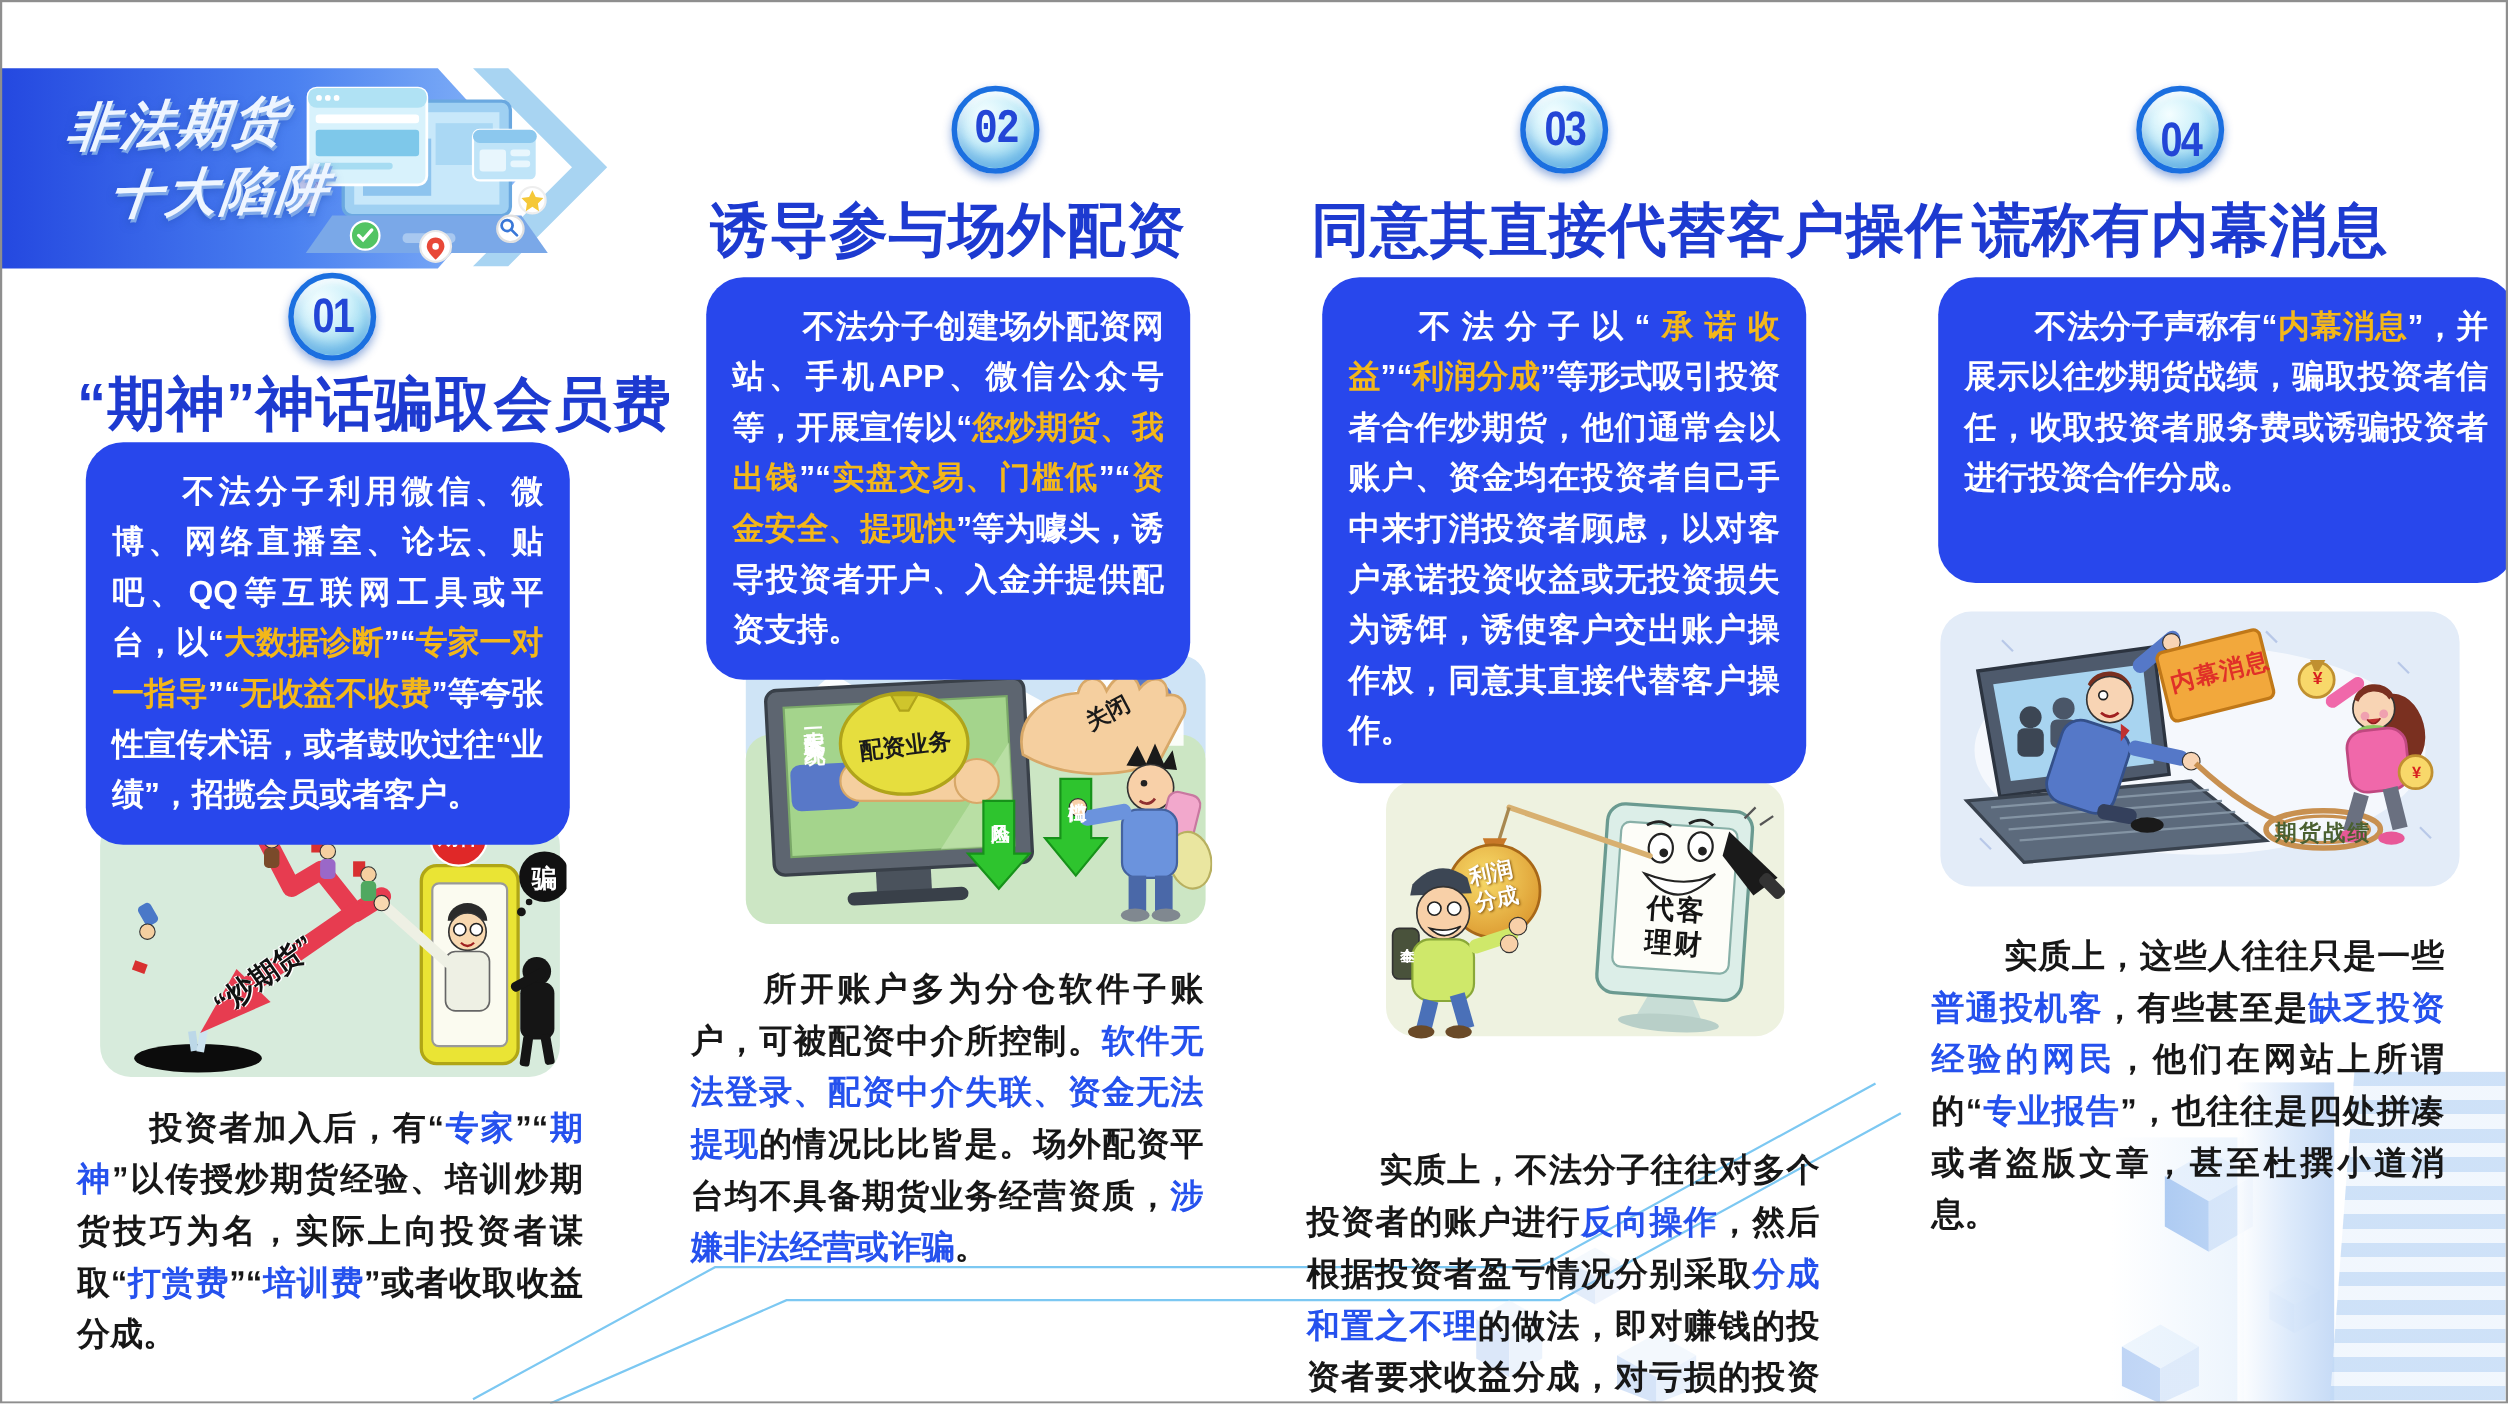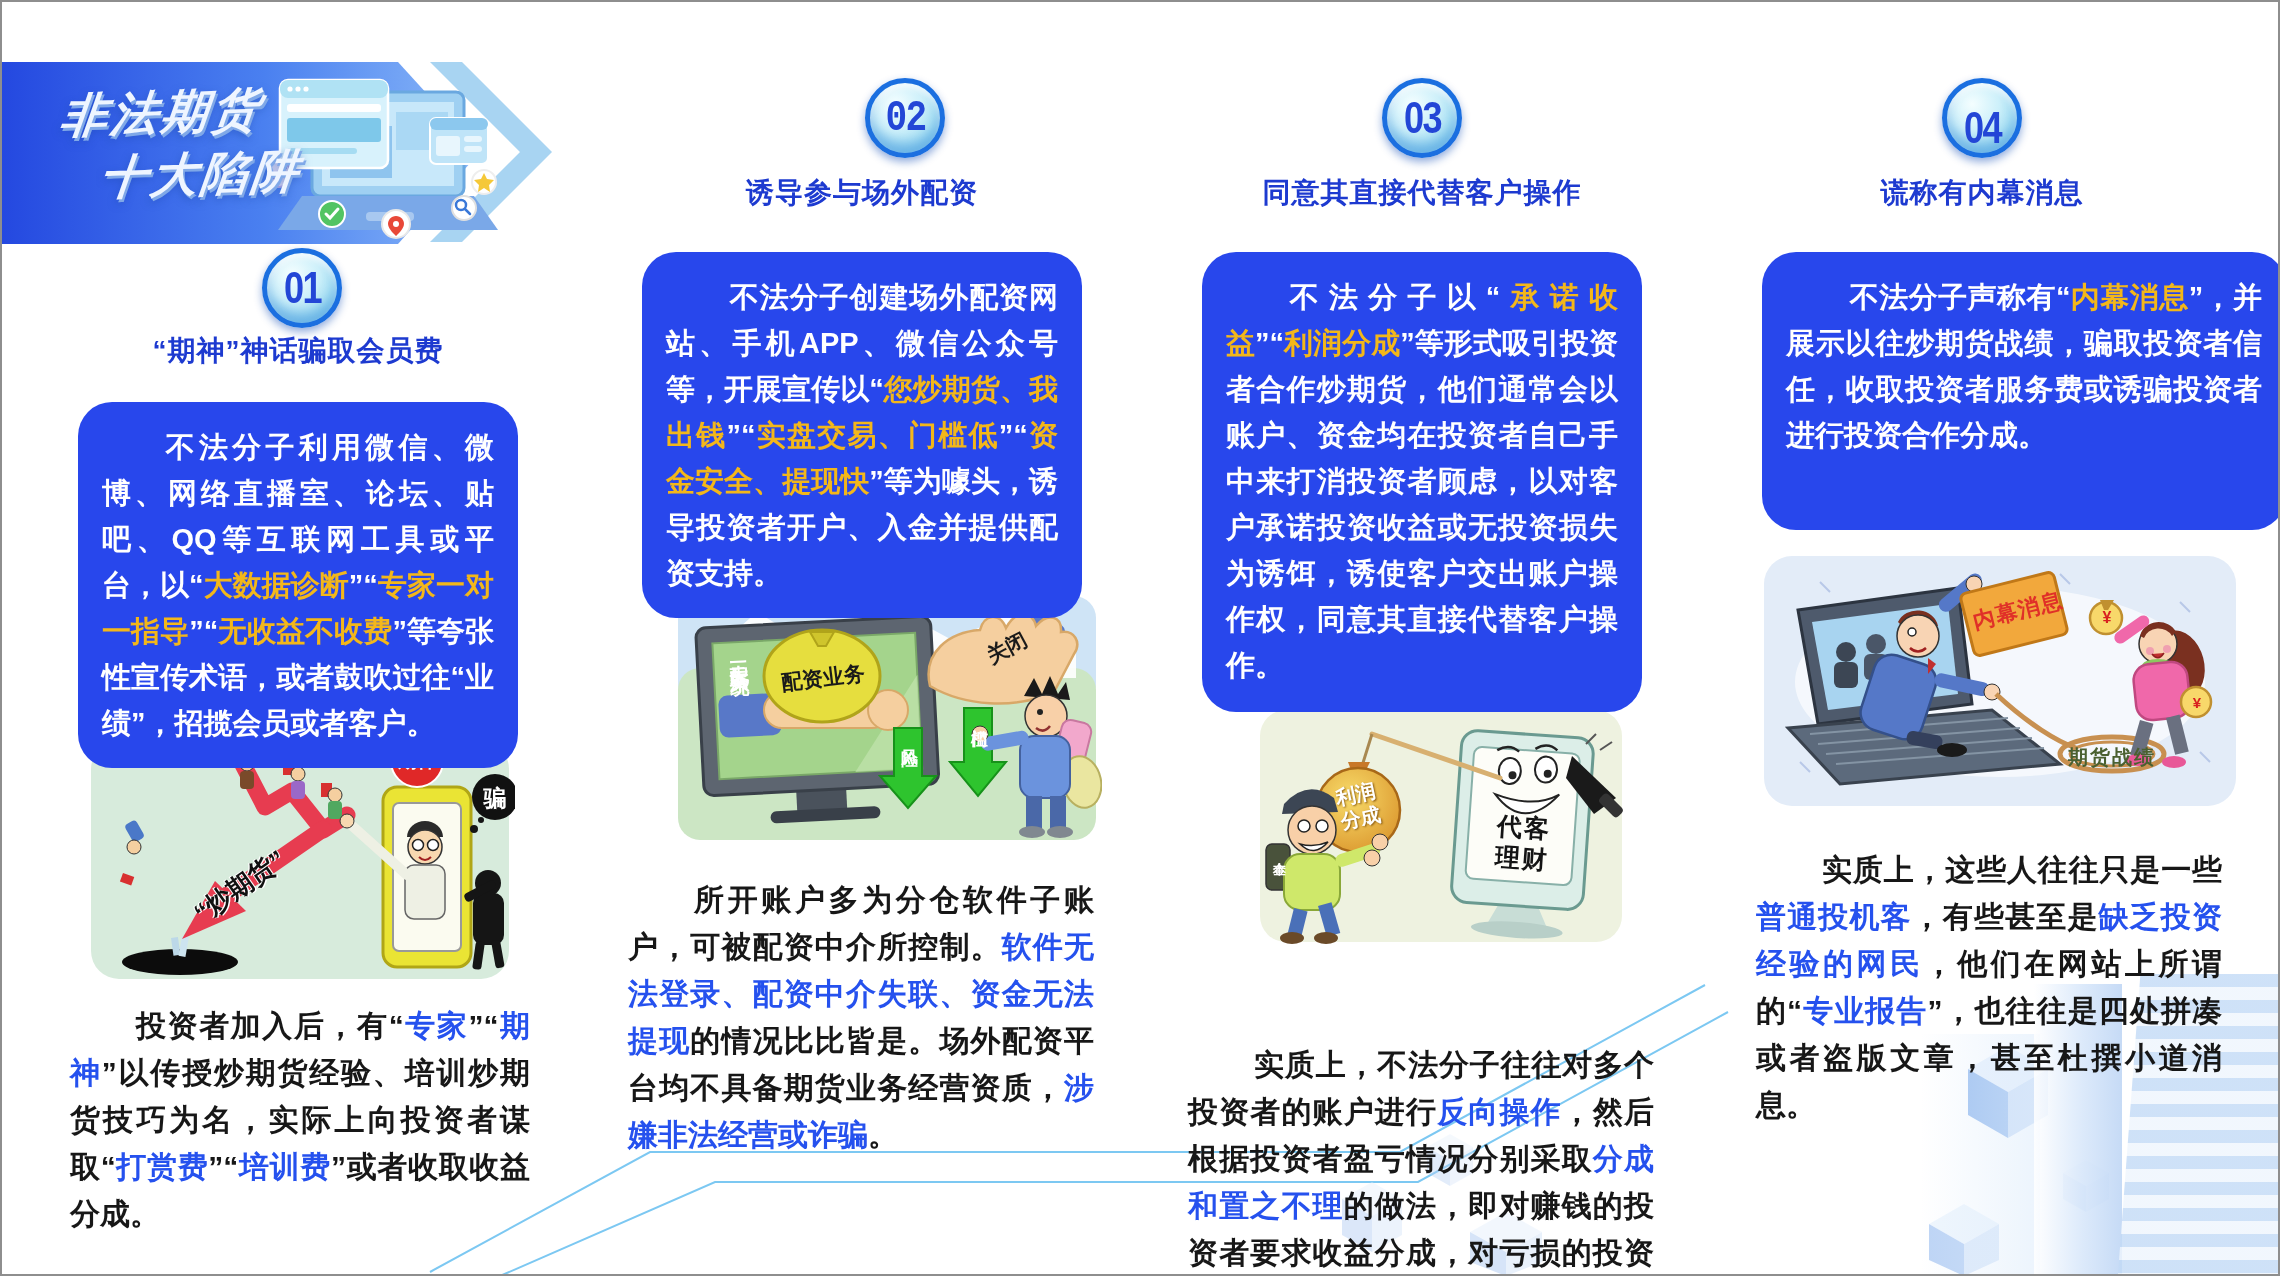--- a/index.html
+++ b/index.html
@@ -48,21 +48,21 @@
     border:5px solid #1b6fe0;
     box-shadow:0 4px 9px rgba(10,70,180,.45), inset 0 -9px 12px rgba(70,150,220,.55), inset 0 4px 6px rgba(255,255,255,.9);
     display:flex;align-items:center;justify-content:center;
   }
   .badge span{
     font-size:44px;font-weight:800;color:#2346d6;transform:scaleX(.82);
     letter-spacing:-2px;
   }
   
   .col-title{
-    position:absolute;font-size:28px;font-weight:900;color:var(--title-blue);
+    position:absolute;font-size:53px;font-weight:900;color:var(--title-blue);
     text-align:center;letter-spacing:1px;z-index:2;white-space:nowrap;
   }
   .info-box{
     position:absolute;background:var(--box-blue);border-radius:34px;
     color:#fff;font-size:29px;line-height:46px;padding:22px 24px;
     text-align:justify;font-weight:600;z-index:2;
   }
   .info-box p{text-indent:2.2em;}
   .hl-yellow{color:var(--hl-yellow);font-weight:800;}
   .footer-text{

